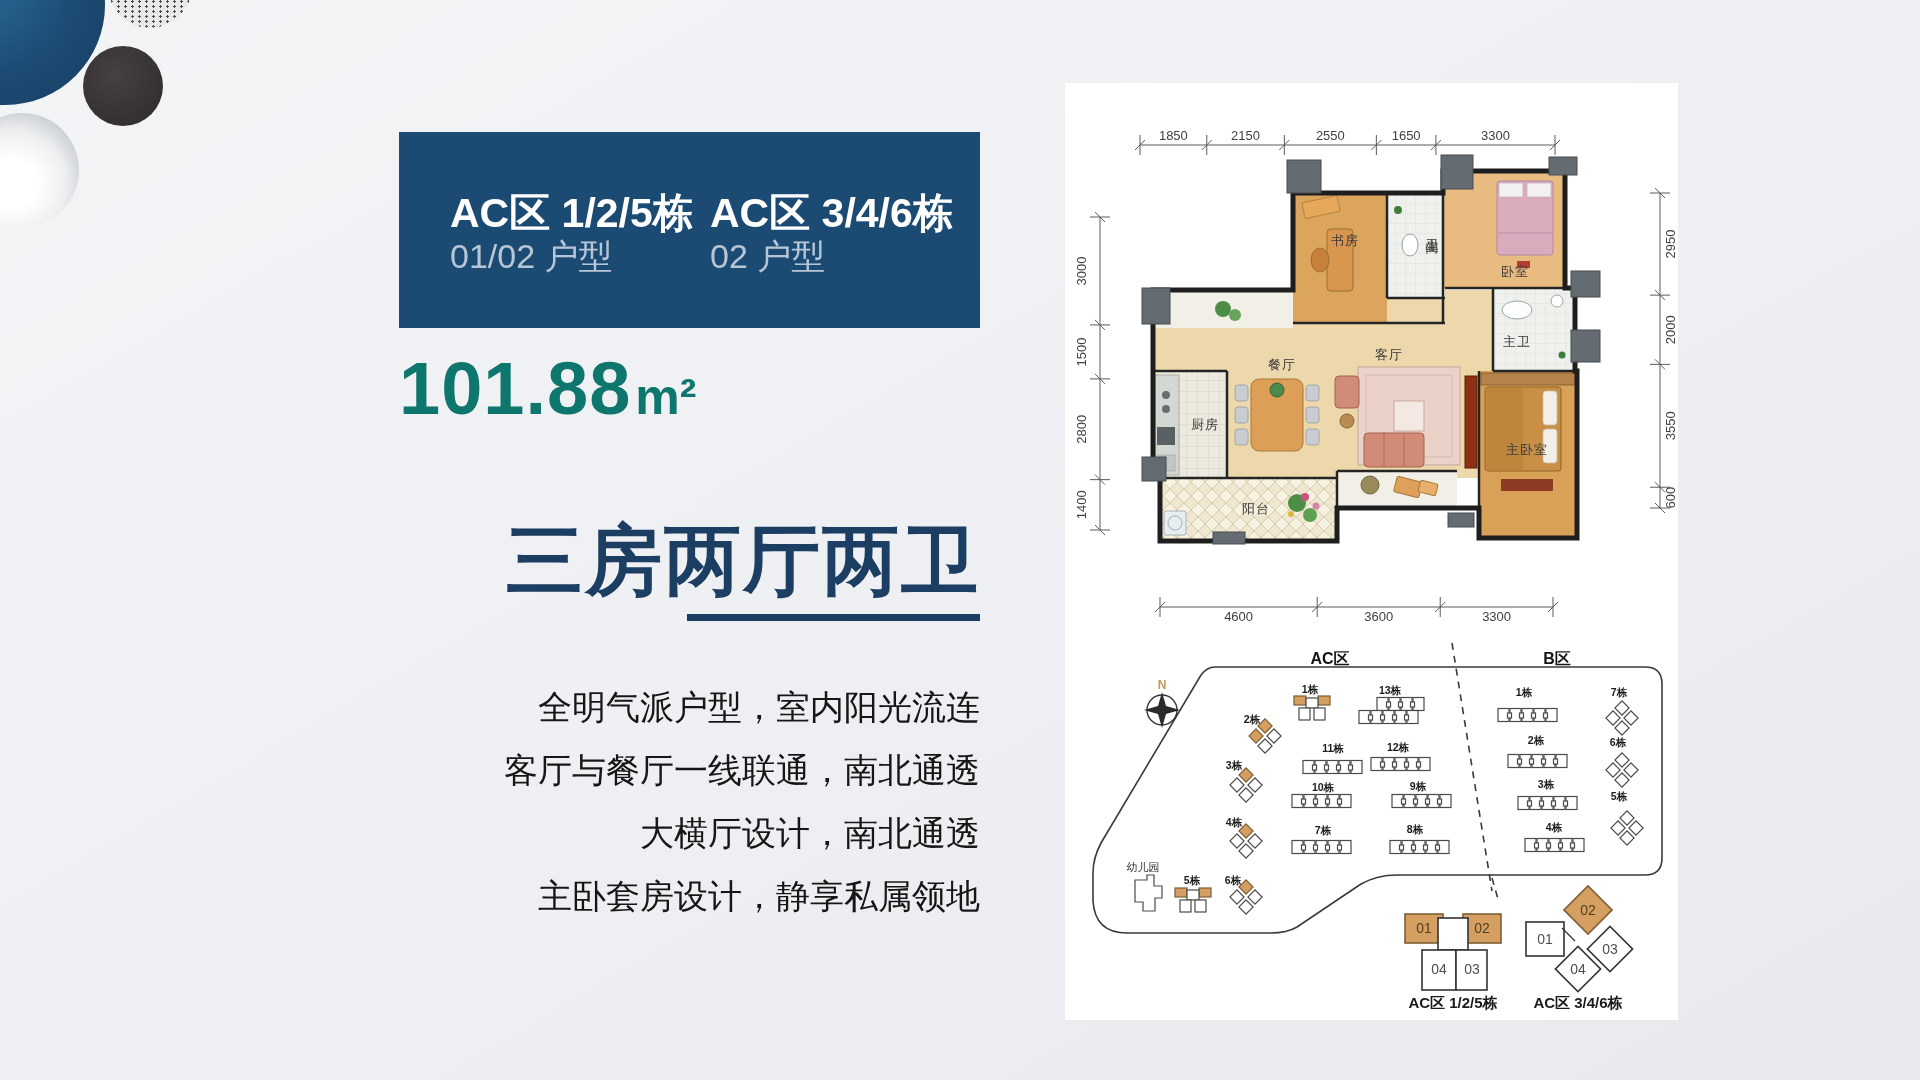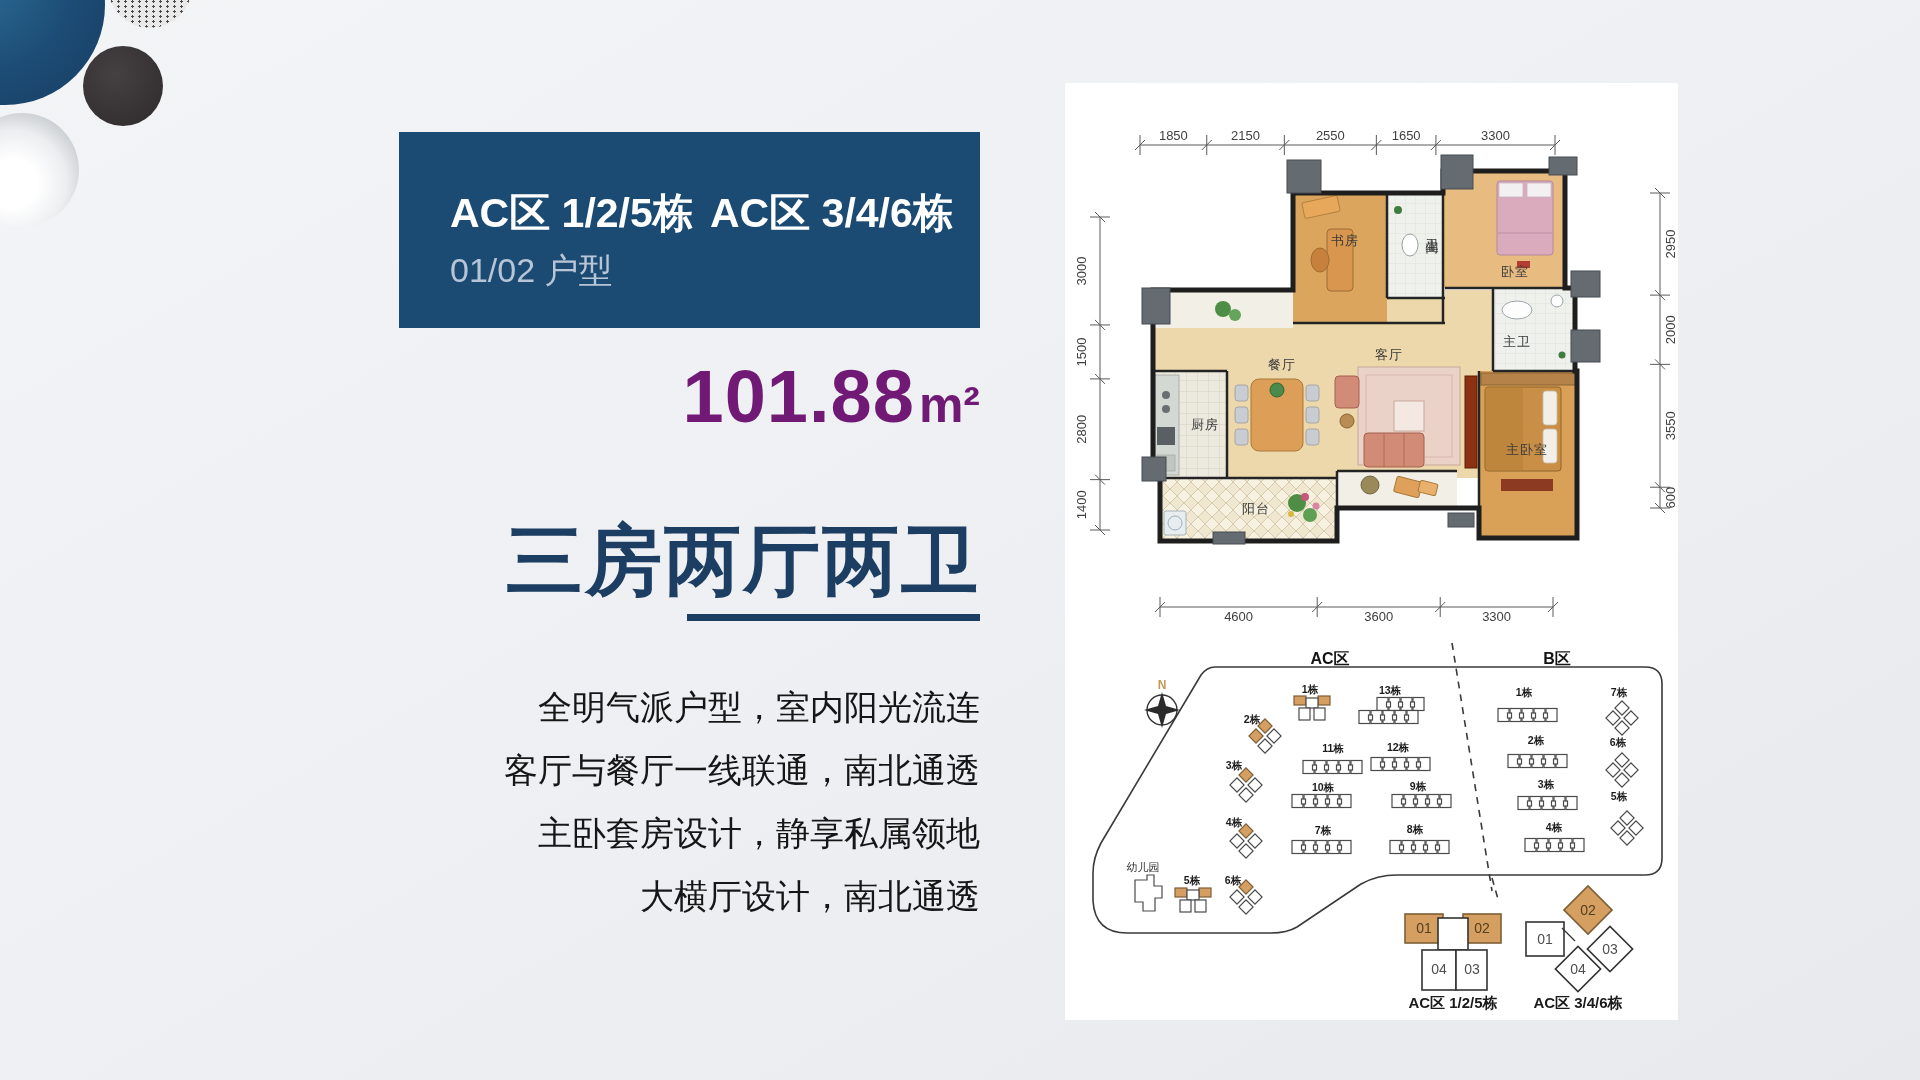--- a/index.html
+++ b/index.html
@@ -18,23 +18,23 @@
     background-size:7px 5px;}
   #circle-dark{left:83px;top:46px;width:80px;height:80px;border-radius:50%;
     background:radial-gradient(circle at 40% 35%,#454142 0%,#353132 70%,#2d292a 100%);}
   #circle-silver{left:-35px;top:113px;width:114px;height:114px;border-radius:50%;
     background:radial-gradient(circle at 42% 62%,#ffffff 25%,#eceef0 55%,#c3c7cb 82%,#a2a7ac 100%);}
   
   #card{left:399px;top:132px;width:581px;height:196px;background:#1b4a73;
     display:flex;box-sizing:border-box;padding:58px 0 0 51px;}
   .card-col1{width:260px;}
   .card-title{font-size:41px;font-weight:700;color:#ffffff;line-height:46px;white-space:nowrap;}
-  .card-sub{font-size:34px;font-weight:400;color:#b7c6d6;line-height:40px;margin-top:14px;white-space:nowrap;}
+  .card-sub{font-size:34px;font-weight:400;color:#b7c6d6;line-height:40px;white-space:nowrap;}
   
-  #area{left:399px;top:360px;width:581px;text-align:right;color:#701a75;font-weight:700;line-height:1;}
+  #area{left:399px;top:352px;width:581px;text-align:left;color:#0f766e;font-weight:700;line-height:1;}
   #area-value{font-size:74px;letter-spacing:1px;}
   #area-unit{font-size:50px;margin-left:4px;}
   #headline{left:330px;top:478px;width:650px;text-align:right;
     font-size:77px;font-weight:900;color:#1d3e63;letter-spacing:2px;line-height:1.1;white-space:nowrap;margin-top:40px;}
   #divider{left:687px;top:614px;width:293px;height:7px;background:#1d3e63;}
   #desc{left:300px;top:676px;width:680px;text-align:right;font-size:34px;color:#161616;}
   .desc-line{height:63px;line-height:63px;white-space:nowrap;}
   
   #panel{left:1065px;top:83px;width:613px;height:937px;background:#ffffff;}
   #panel svg{display:block;width:613px;height:937px;}
@@ -70,35 +70,36 @@
   <div class="abs" id="circle-dark"></div>
   <div class="abs" id="circle-silver"></div>
 
   <div class="abs" id="card">
     <div class="card-col1">
       <div class="card-title">AC区 1/2/5栋</div>
       <div class="card-sub">01/02 户型</div>
     </div>
     <div>
       <div class="card-title">AC区 3/4/6栋</div>
+      <div class="card-sub">02 户型</div>
     </div>
   </div>
 
   <div class="abs" id="area">
     <span id="area-value">101.88</span><span id="area-unit">m²</span>
   </div>
 
   <div class="abs" id="headline">三房两厅两卫</div>
   <div class="abs" id="divider"></div>
 
   <div class="abs" id="desc">
     <div class="desc-line">全明气派户型，室内阳光流连</div>
     <div class="desc-line">客厅与餐厅一线联通，南北通透</div>
+    <div class="desc-line">大横厅设计，南北通透</div>
     <div class="desc-line">主卧套房设计，静享私属领地</div>
-    <div class="desc-line">大横厅设计，南北通透</div>
   </div>
 
   <div class="abs" id="panel">
     <svg viewBox="0 0 613 937" xmlns="http://www.w3.org/2000/svg">
       <defs>
         <pattern id="diamondTile" width="14" height="14" patternUnits="userSpaceOnUse">
           <rect width="14" height="14" fill="#efe7cf"></rect>
           <path d="M0,7 L7,0 L14,7 L7,14 Z" fill="#f6f1e0" stroke="#cfc4a2" stroke-width="0.8"></path>
         </pattern>
         <pattern id="tileGrid" width="11" height="11" patternUnits="userSpaceOnUse">

